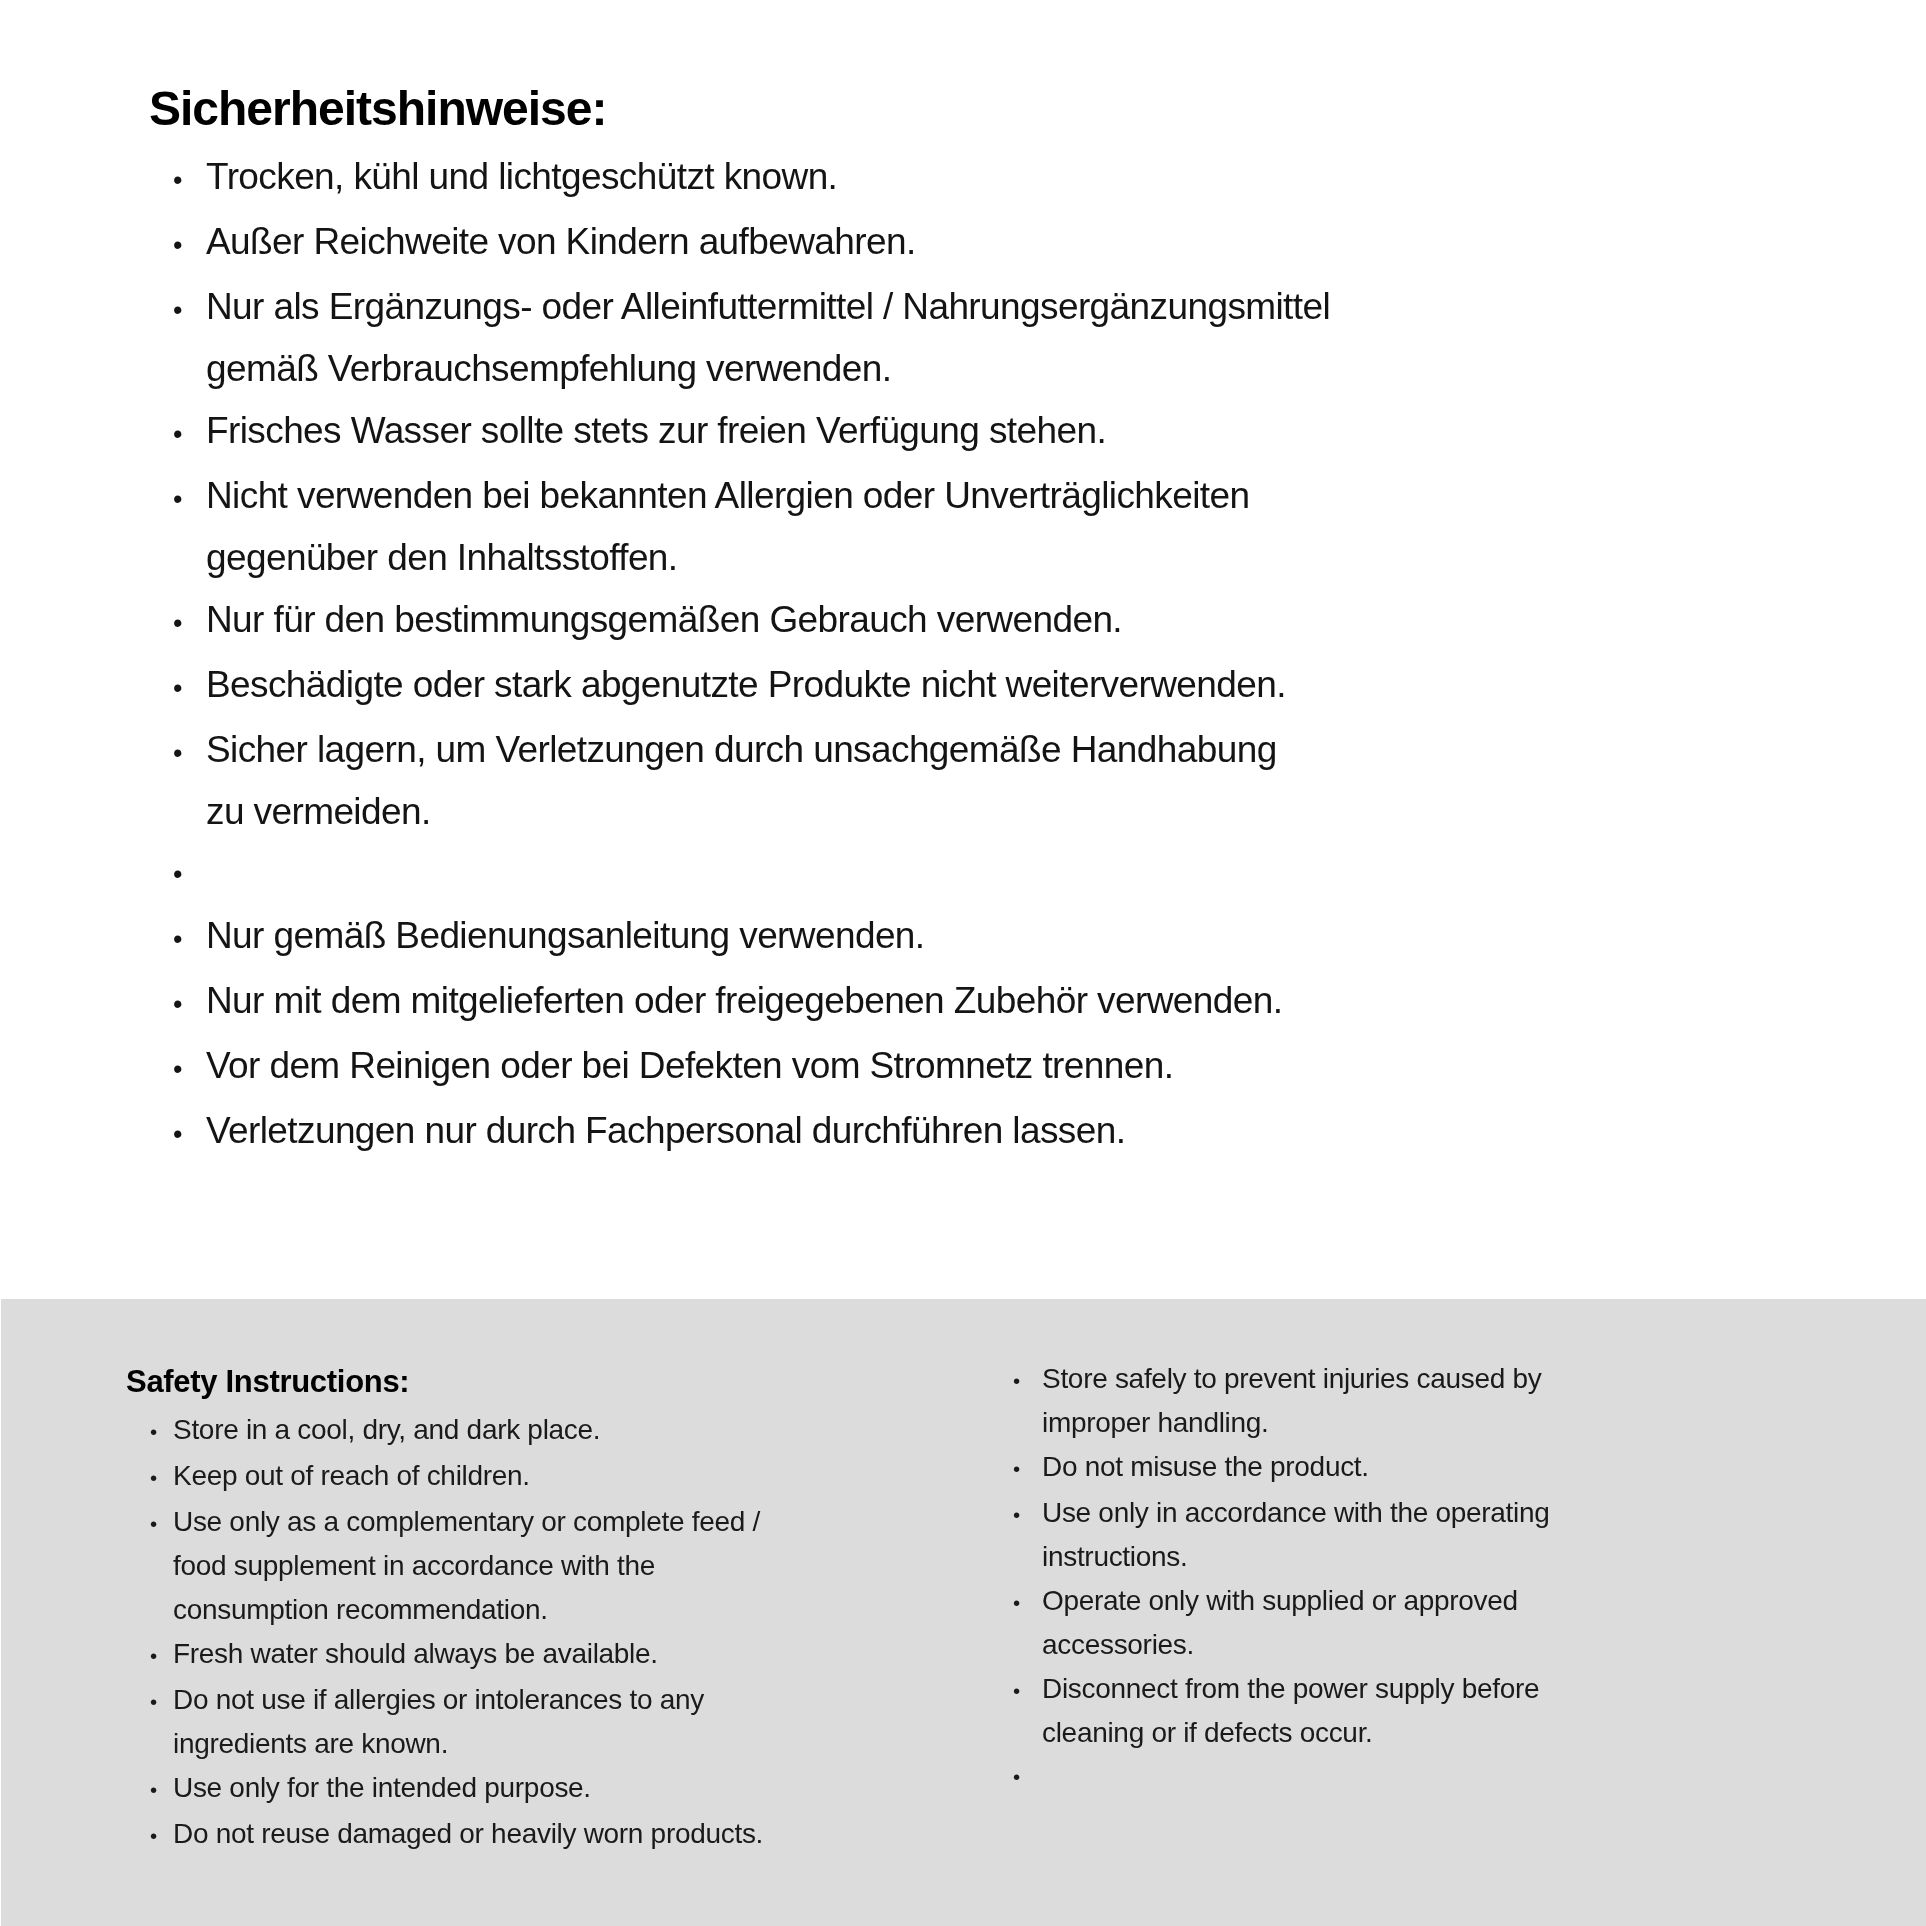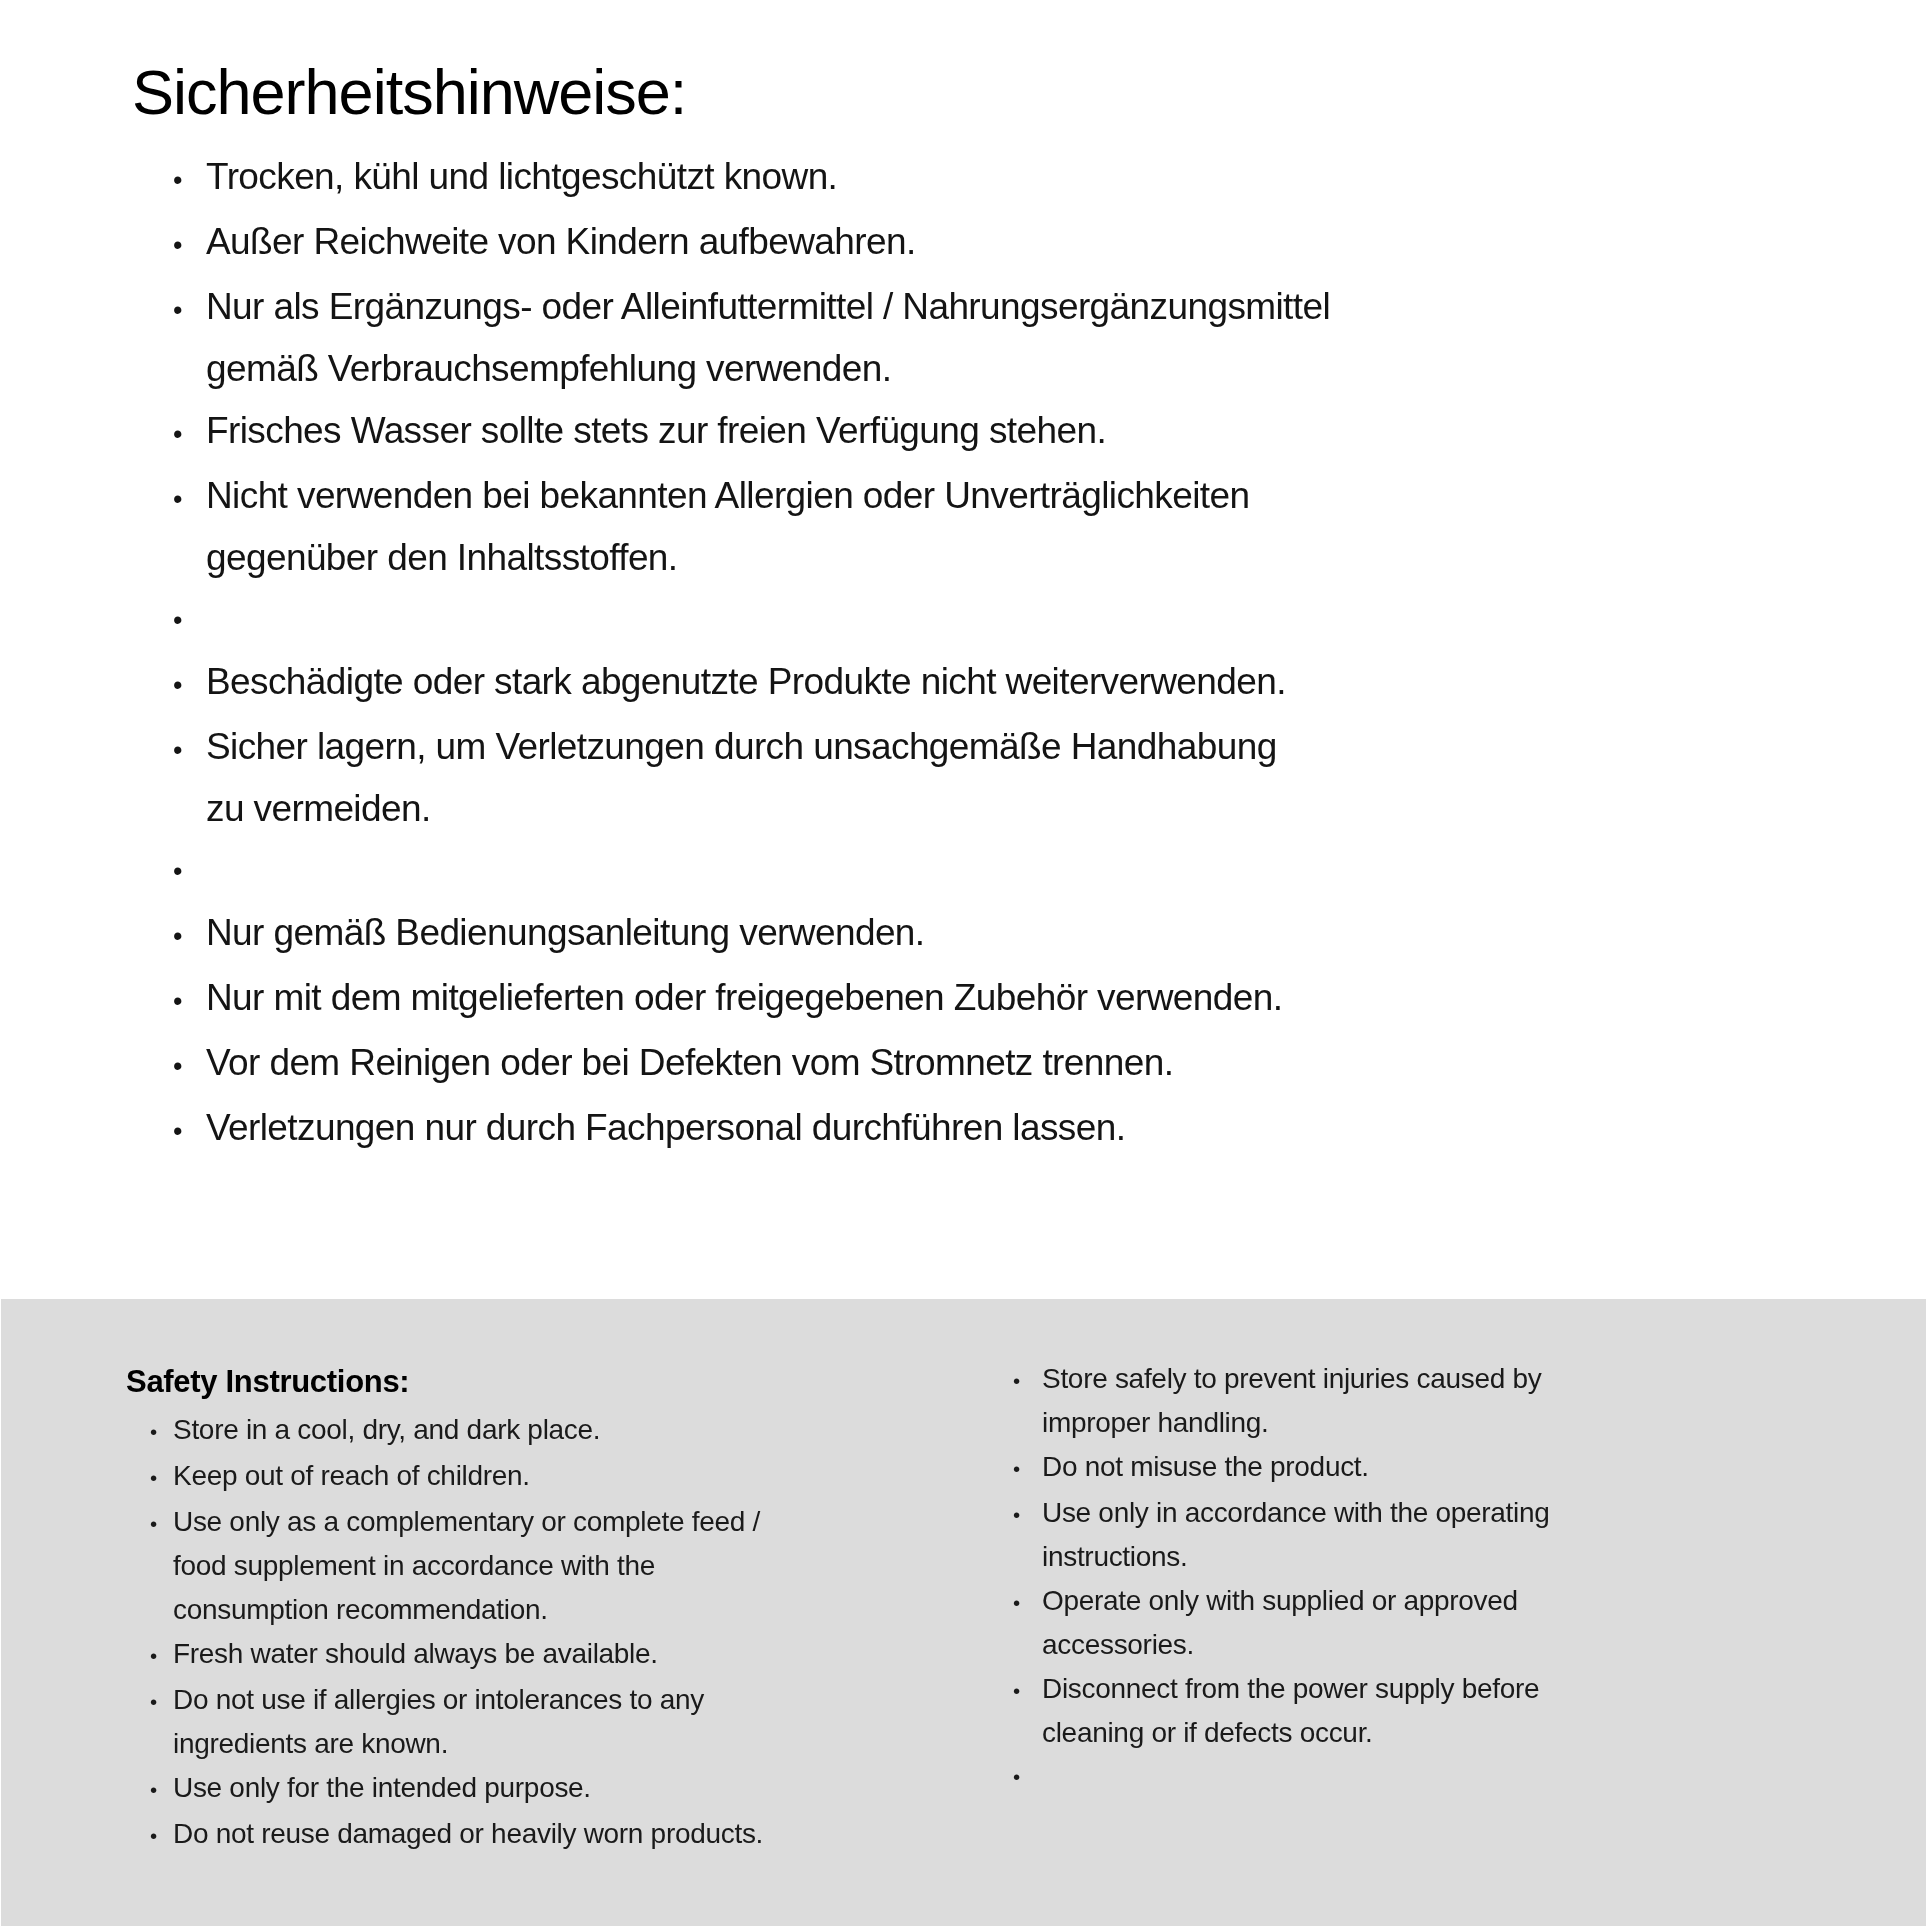--- a/index.html
+++ b/index.html
@@ -12,24 +12,24 @@
     color: #141414;
     overflow: hidden;
     position: relative;
   }
 
   
   .de-title {
     position: absolute;
     left: 132px;
     top: 63px;
-    margin: 0;
-    font-size: 63px;
+    margin: 17px;
+    font-size: 48px;
     line-height: 58px;
-    font-weight: 400;
+    font-weight: 700;
     letter-spacing: -1px;
     color: #000000;
   }
   .de-list {
     position: absolute;
     left: 173px;
     top: 146px;
     width: 1708px;
     margin: 0;
     padding: 0;
@@ -128,20 +128,21 @@
         <span class="dot">•</span>
         <span class="txt">Frisches Wasser sollte stets zur freien Verfügung stehen.</span>
       </li>
     <li>
         <span class="dot">•</span>
         <span class="txt">Nicht verwenden bei bekannten Allergien oder Unverträglichkeiten
 gegenüber den Inhaltsstoffen.</span>
       </li>
     <li>
         <span class="dot">•</span>
+        <span class="txt">Nur für den bestimmungsgemäßen Gebrauch verwenden.</span>
       </li>
     <li>
         <span class="dot">•</span>
         <span class="txt">Beschädigte oder stark abgenutzte Produkte nicht weiterverwenden.</span>
       </li>
     <li>
         <span class="dot">•</span>
         <span class="txt">Sicher lagern, um Verletzungen durch unsachgemäße Handhabung
 zu vermeiden.</span>
       </li>

